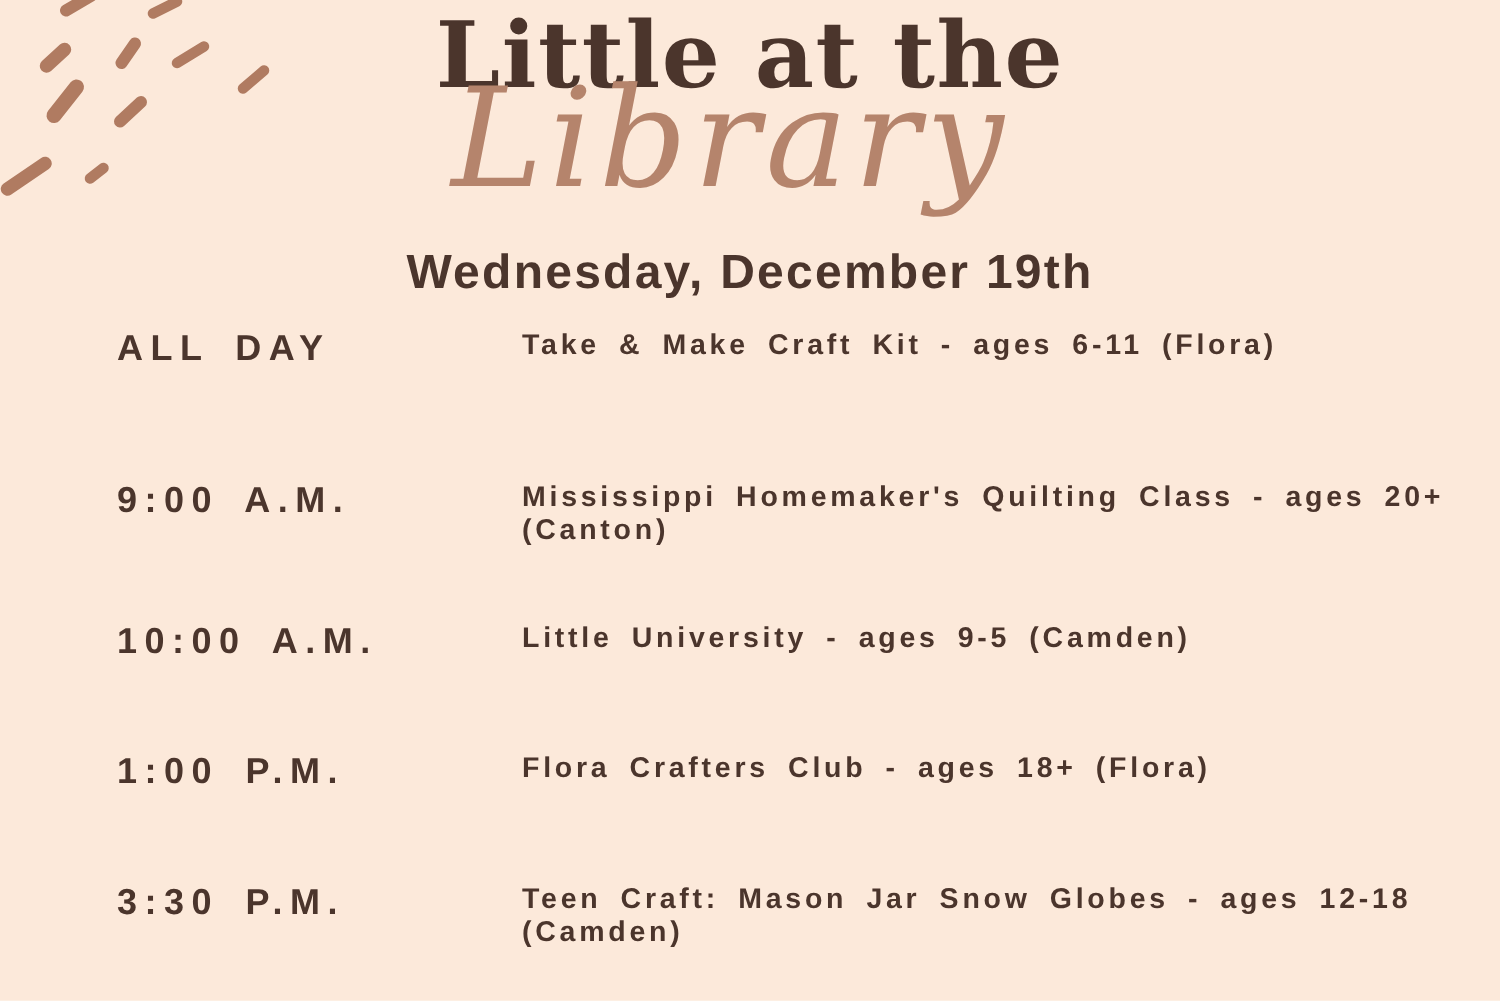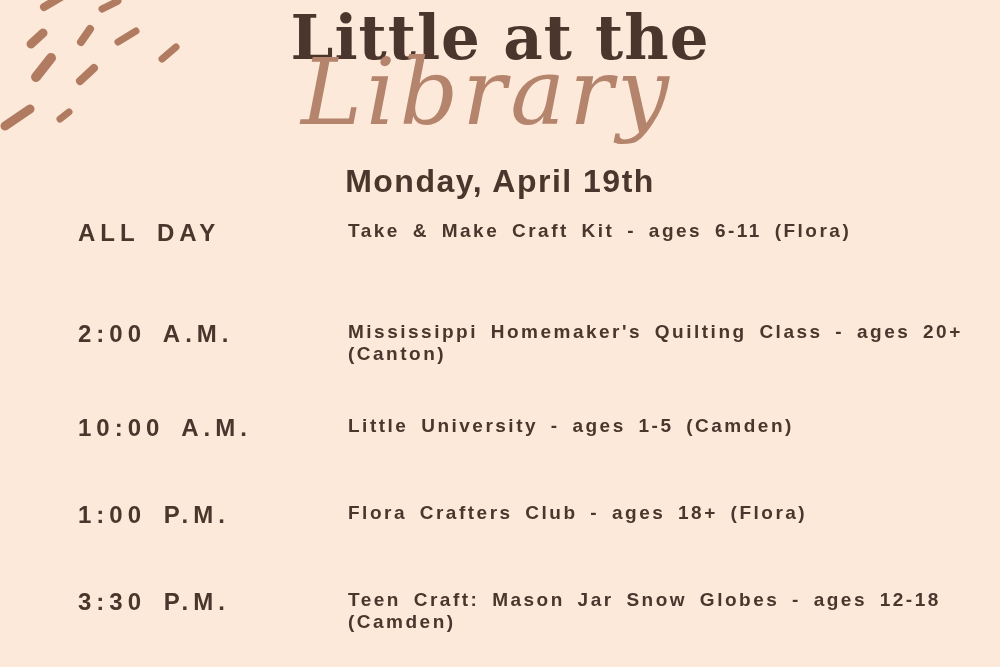--- a/index.html
+++ b/index.html
@@ -98,42 +98,42 @@
     <line x1="36" y1="77" x2="51" y2="58" stroke-width="10"></line>
     <line x1="80" y1="81" x2="94" y2="68" stroke-width="8"></line>
     <line x1="5" y1="126" x2="30" y2="109" stroke-width="9"></line>
     <line x1="60" y1="119" x2="69" y2="112" stroke-width="7"></line>
   </svg>
 
   <div class="title">Little at the</div>
 
   <div class="script-title">Library</div>
 
-  <div class="date">Monday, April 19th</div>
+  <div class="date">Wednesday, December 19th</div>
 
   <div class="schedule">
 
     <div class="row row-1">
       <div class="time">ALL DAY</div>
       <div class="events">
         <div class="event">Take &amp; Make Craft Kit - ages 6-11 (Flora)</div>
       </div>
     </div>
 
     <div class="row row-2">
-      <div class="time">2:00 A.M.</div>
+      <div class="time">9:00 A.M.</div>
       <div class="events">
         <div class="event">Mississippi Homemaker's Quilting Class - ages 20+ (Canton)</div>
       </div>
     </div>
 
     <div class="row row-3">
       <div class="time">10:00 A.M.</div>
       <div class="events">
-        <div class="event">Little University - ages 1-5 (Camden)</div>
+        <div class="event">Little University - ages 9-5 (Camden)</div>
       </div>
     </div>
 
     <div class="row row-4">
       <div class="time">1:00 P.M.</div>
       <div class="events">
         <div class="event">Flora Crafters Club - ages 18+ (Flora)</div>
       </div>
     </div>
 

